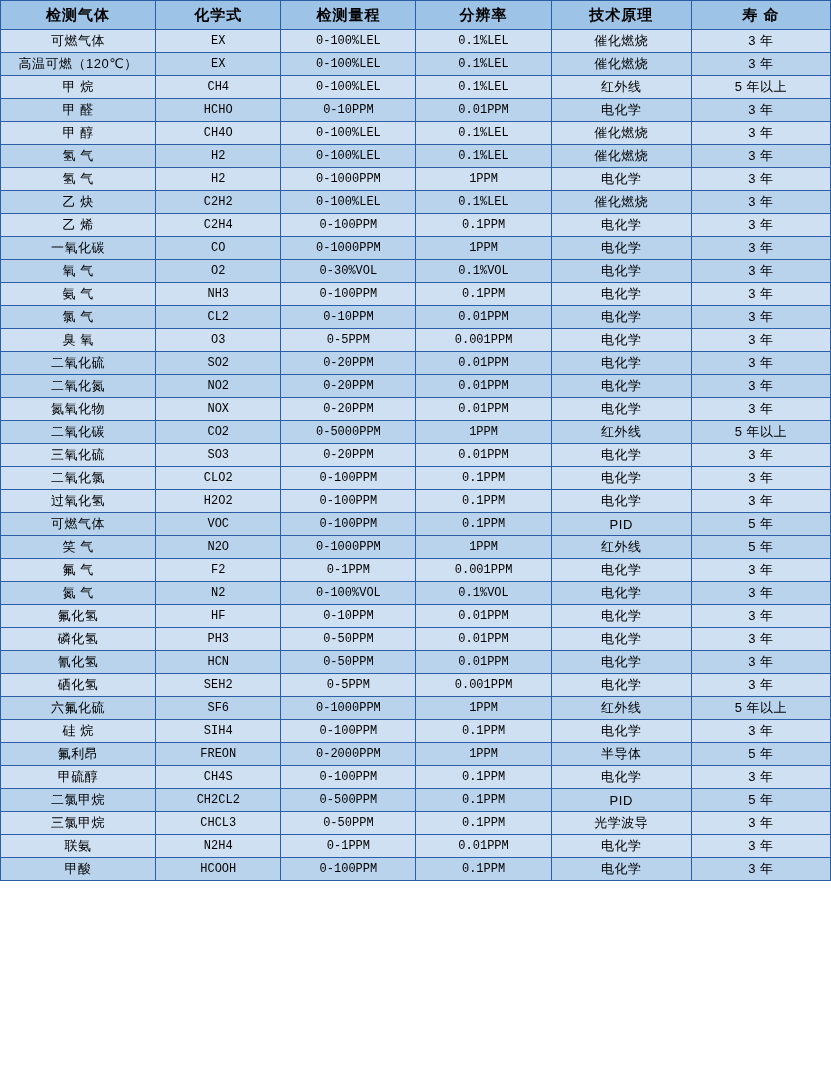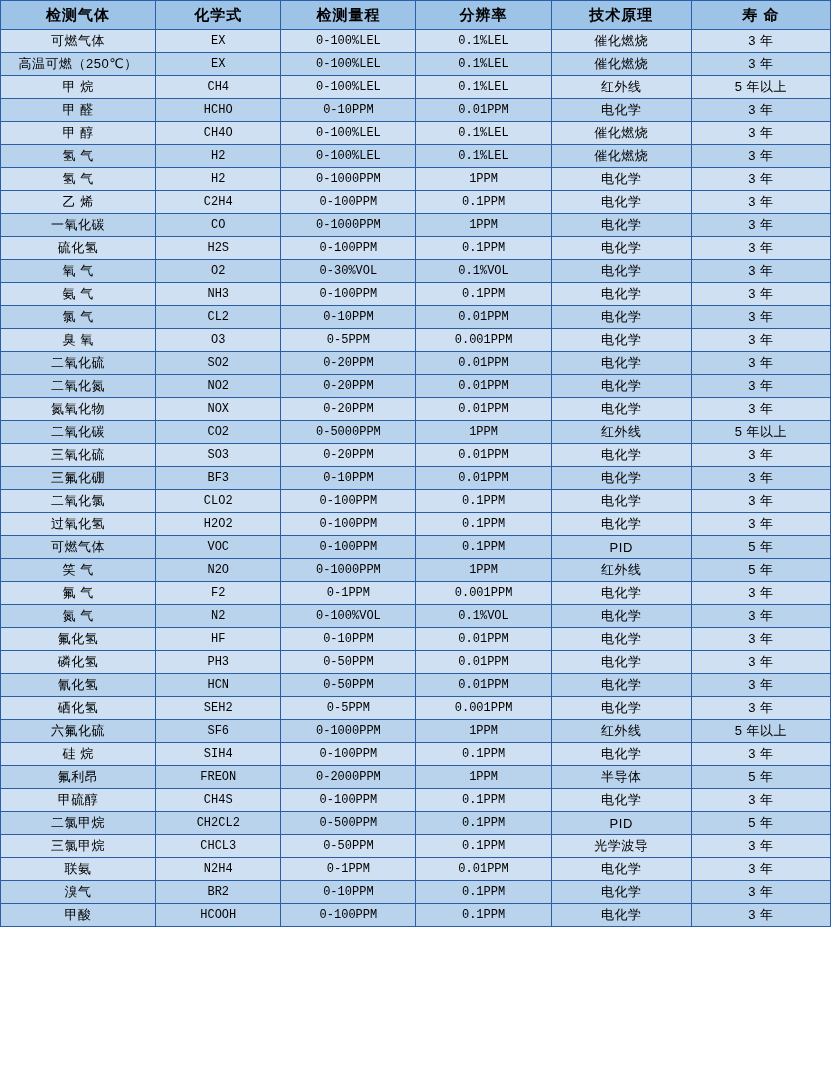--- a/index.html
+++ b/index.html
@@ -84,21 +84,21 @@
   <tbody id="table-body">
       <tr class="odd">
         <td class="c0">可燃气体</td>
         <td class="c1">EX</td>
         <td class="c2">0-100%LEL</td>
         <td class="c3">0.1%LEL</td>
         <td class="c4">催化燃烧</td>
         <td class="c5">3 年</td>
       </tr>
       <tr class="even">
-        <td class="c0">高温可燃（250℃）</td>
+        <td class="c0">高温可燃（120℃）</td>
         <td class="c1">EX</td>
         <td class="c2">0-100%LEL</td>
         <td class="c3">0.1%LEL</td>
         <td class="c4">催化燃烧</td>
         <td class="c5">3 年</td>
       </tr>
       <tr class="odd">
         <td class="c0">甲 烷</td>
         <td class="c1">CH4</td>
         <td class="c2">0-100%LEL</td>
@@ -131,41 +131,41 @@
         <td class="c5">3 年</td>
       </tr>
       <tr class="odd">
         <td class="c0">氢 气</td>
         <td class="c1">H2</td>
         <td class="c2">0-1000PPM</td>
         <td class="c3">1PPM</td>
         <td class="c4">电化学</td>
         <td class="c5">3 年</td>
       </tr>
+      <tr class="even">
+        <td class="c0">乙 炔</td>
+        <td class="c1">C2H2</td>
+        <td class="c2">0-100%LEL</td>
+        <td class="c3">0.1%LEL</td>
+        <td class="c4">催化燃烧</td>
+        <td class="c5">3 年</td>
+      </tr>
       <tr class="odd">
         <td class="c0">乙 烯</td>
         <td class="c1">C2H4</td>
         <td class="c2">0-100PPM</td>
         <td class="c3">0.1PPM</td>
         <td class="c4">电化学</td>
         <td class="c5">3 年</td>
       </tr>
       <tr class="even">
         <td class="c0">一氧化碳</td>
         <td class="c1">CO</td>
         <td class="c2">0-1000PPM</td>
         <td class="c3">1PPM</td>
-        <td class="c4">电化学</td>
-        <td class="c5">3 年</td>
-      </tr>
-      <tr class="odd">
-        <td class="c0">硫化氢</td>
-        <td class="c1">H2S</td>
-        <td class="c2">0-100PPM</td>
-        <td class="c3">0.1PPM</td>
         <td class="c4">电化学</td>
         <td class="c5">3 年</td>
       </tr>
       <tr class="even">
         <td class="c0">氧 气</td>
         <td class="c1">O2</td>
         <td class="c2">0-30%VOL</td>
         <td class="c3">0.1%VOL</td>
         <td class="c4">电化学</td>
         <td class="c5">3 年</td>
@@ -227,28 +227,20 @@
         <td class="c5">5 年以上</td>
       </tr>
       <tr class="odd">
         <td class="c0">三氧化硫</td>
         <td class="c1">SO3</td>
         <td class="c2">0-20PPM</td>
         <td class="c3">0.01PPM</td>
         <td class="c4">电化学</td>
         <td class="c5">3 年</td>
       </tr>
-      <tr class="even">
-        <td class="c0">三氟化硼</td>
-        <td class="c1">BF3</td>
-        <td class="c2">0-10PPM</td>
-        <td class="c3">0.01PPM</td>
-        <td class="c4">电化学</td>
-        <td class="c5">3 年</td>
-      </tr>
       <tr class="odd">
         <td class="c0">二氧化氯</td>
         <td class="c1">CLO2</td>
         <td class="c2">0-100PPM</td>
         <td class="c3">0.1PPM</td>
         <td class="c4">电化学</td>
         <td class="c5">3 年</td>
       </tr>
       <tr class="odd">
         <td class="c0">过氧化氢</td>
@@ -372,28 +364,20 @@
       </tr>
       <tr class="odd">
         <td class="c0">联氨</td>
         <td class="c1">N2H4</td>
         <td class="c2">0-1PPM</td>
         <td class="c3">0.01PPM</td>
         <td class="c4">电化学</td>
         <td class="c5">3 年</td>
       </tr>
       <tr class="even">
-        <td class="c0">溴气</td>
-        <td class="c1">BR2</td>
-        <td class="c2">0-10PPM</td>
-        <td class="c3">0.1PPM</td>
-        <td class="c4">电化学</td>
-        <td class="c5">3 年</td>
-      </tr>
-      <tr class="even">
         <td class="c0">甲酸</td>
         <td class="c1">HCOOH</td>
         <td class="c2">0-100PPM</td>
         <td class="c3">0.1PPM</td>
         <td class="c4">电化学</td>
         <td class="c5">3 年</td>
       </tr>
     </tbody>
 </table>
 

